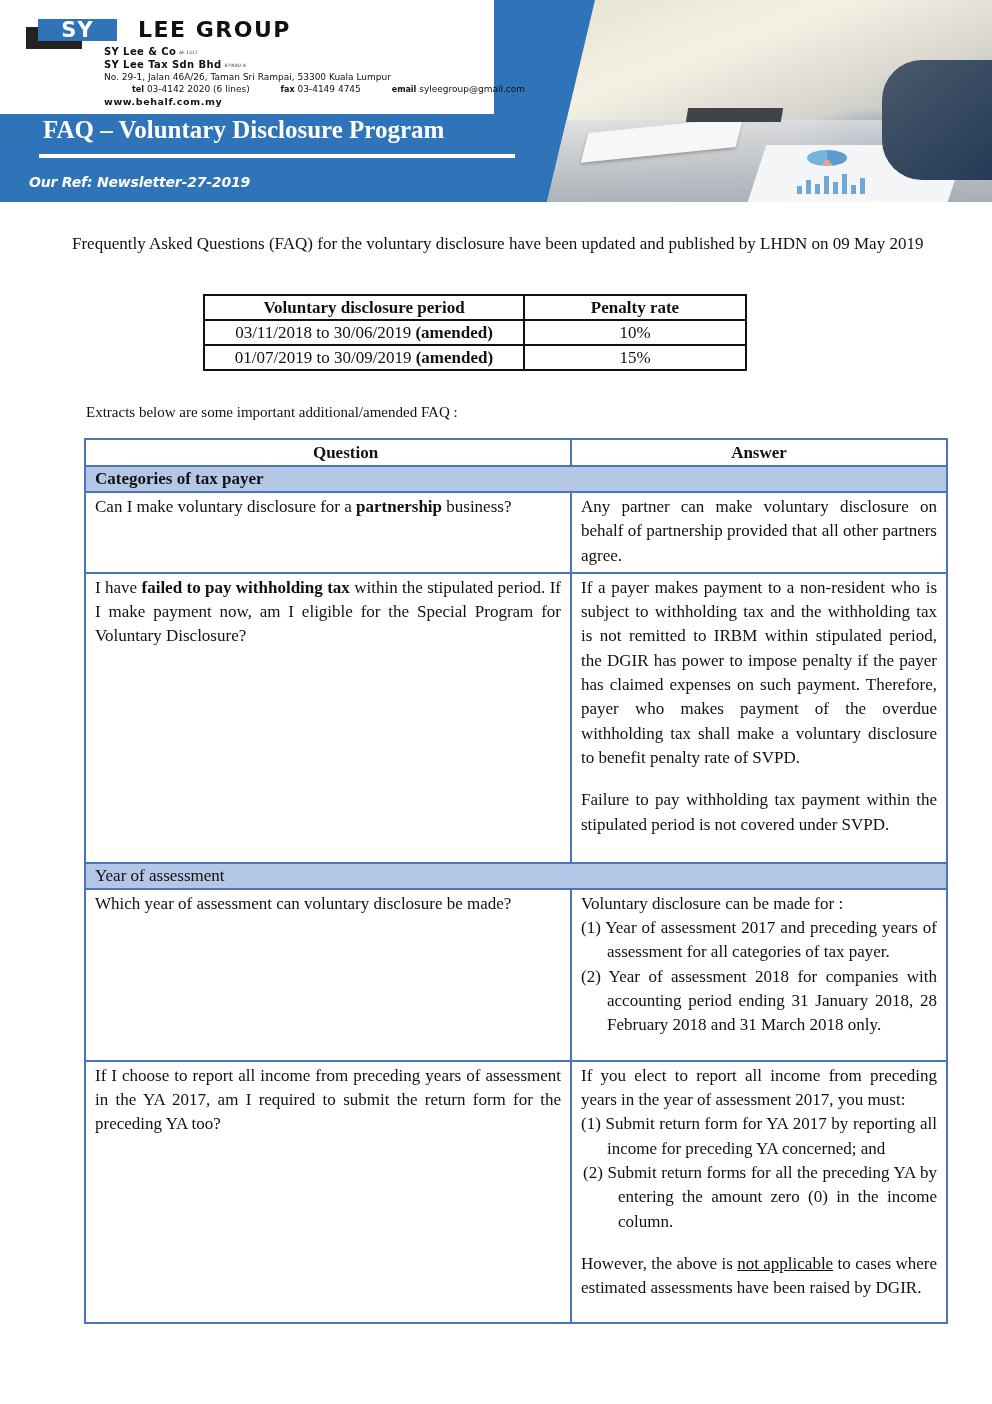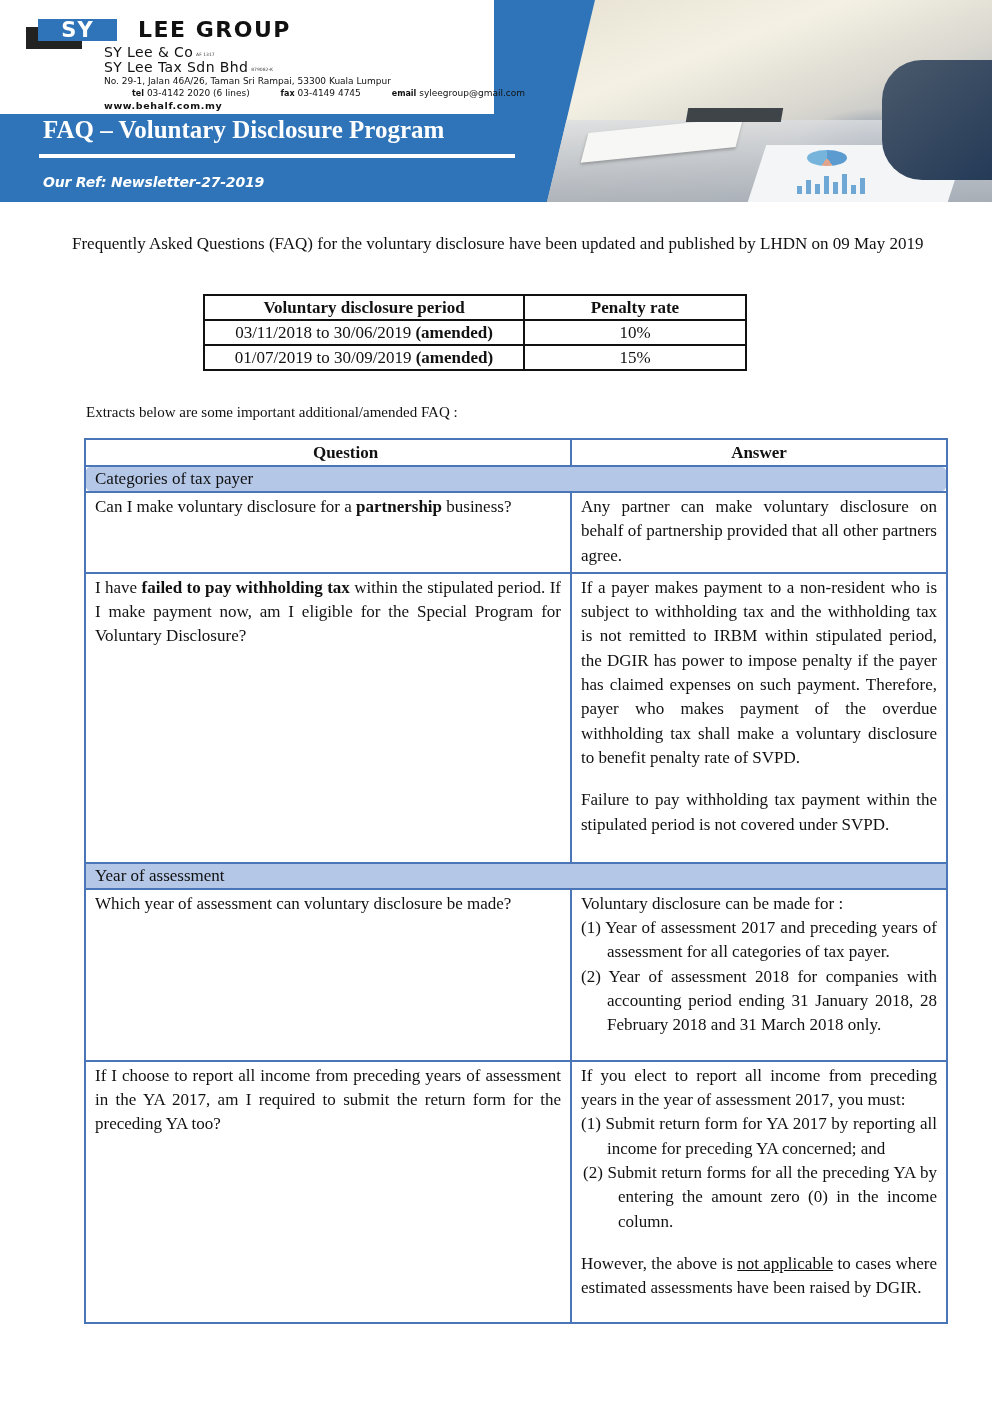--- a/index.html
+++ b/index.html
@@ -26,46 +26,46 @@
   .photo-calc { position: absolute; left: 140px; top: 108px; width: 95px; height: 14px; background: #3f4449; transform: skewX(-10deg); }
 
   .logo { position: absolute; left: 26px; top: 19px; width: 290px; height: 32px; }
   .logo-shadow { position: absolute; left: 0; top: 8px; width: 12px; height: 22px; background: #222; }
   .logo-shadow2 { position: absolute; left: 0; top: 20px; width: 56px; height: 10px; background: #222; }
   .logo-box { position: absolute; left: 12px; top: 0; width: 79px; height: 22px; background: #2f74b8; color: #fff; font-family: "DejaVu Sans", sans-serif; font-weight: bold; font-size: 21px; line-height: 22px; letter-spacing: 1px; text-align: center; }
   .logo-text { position: absolute; left: 112px; top: -1px; font-family: "DejaVu Sans", sans-serif; font-weight: bold; font-size: 22px; line-height: 24px; letter-spacing: 1.5px; color: #111; }
 
   .company { position: absolute; left: 104px; top: 46px; font-family: "DejaVu Sans", sans-serif; color: #111; }
   .company .line { font-size: 9px; line-height: 12px; white-space: nowrap; }
-  .company .b { font-weight: normal; font-size: 14px; letter-spacing: 0.4px; }
+  .company .b { font-weight: bold; font-size: 10px; letter-spacing: 0.4px; }
   .company .reg { font-size: 4.5px; font-weight: normal; vertical-align: middle; color:#444; }
   .company .small-b { font-weight: bold; font-size: 8px; padding-left: 28px; }
   .company .web { font-weight: bold; font-size: 9.5px; letter-spacing: 0.6px; }
 
   .title { position: absolute; left: 43px; top: 116px; font-family: Liberation Serif, serif; font-weight: bold; font-size: 25px; color: #ffffff; white-space: nowrap; }
   .title-rule { position: absolute; left: 39px; top: 154px; width: 476px; height: 4px; background: #ffffff; }
-  .ref { position: absolute; left: 43px; top: 174px; font-family: "DejaVu Sans", sans-serif; font-style: italic; font-weight: bold; font-size: 14px; color: #ffffff; letter-spacing: -0.2px; }
+  .ref { position: absolute; left: 29px; top: 174px; font-family: "DejaVu Sans", sans-serif; font-style: italic; font-weight: bold; font-size: 14px; color: #ffffff; letter-spacing: -0.2px; }
 
   
   .intro { position: absolute; left: 72px; top: 232px; width: 864px; font-size: 17px; line-height: 24px; text-align: justify; }
   .extract { position: absolute; left: 86px; top: 401px; font-size: 15px; line-height: 22px; }
 
   
   .ptable { position: absolute; left: 203px; top: 294px; width: 544px; border-collapse: collapse; font-size: 17px; }
   .ptable td, .ptable th { border: 2px solid #111; padding: 0 4px; height: 23px; line-height: 21px; text-align: center; }
   .ptable th { font-weight: bold; }
   .ptable .c1 { width: 310px; margin-top: 8px; }
 
   
   .ftable { position: absolute; left: 84px; top: 438px; width: 864px; border-collapse: collapse; font-size: 17px; table-layout: fixed; }
   .ftable td, .ftable th { border: 2px solid #4a76b8; vertical-align: top; padding: 2px 9px 4px 9px; line-height: 24.3px; }
   .ftable .col-q { width: 431px; padding-left: 44px; }
   .ftable th { font-weight: bold; text-align: center; padding: 1px 9px 0; line-height: 24px; }
   .ftable .cat td { background: #b4c7e7; padding: 0 9px; line-height: 24px; }
-  .ftable .cat-bold { font-weight: normal; border-radius: 8px; }
+  .ftable .cat-bold { font-weight: bold; }
   .just { text-align: justify; }
   .ans p { margin: 0; }
   .gap { margin-top: 18px !important; }
   .list-item { padding-left: 26px; text-indent: -26px; }
   .list-item2 { padding-left: 37px; text-indent: -35px; }
   u { text-decoration: underline; }
 </style>
 </head>
 <body>
 

